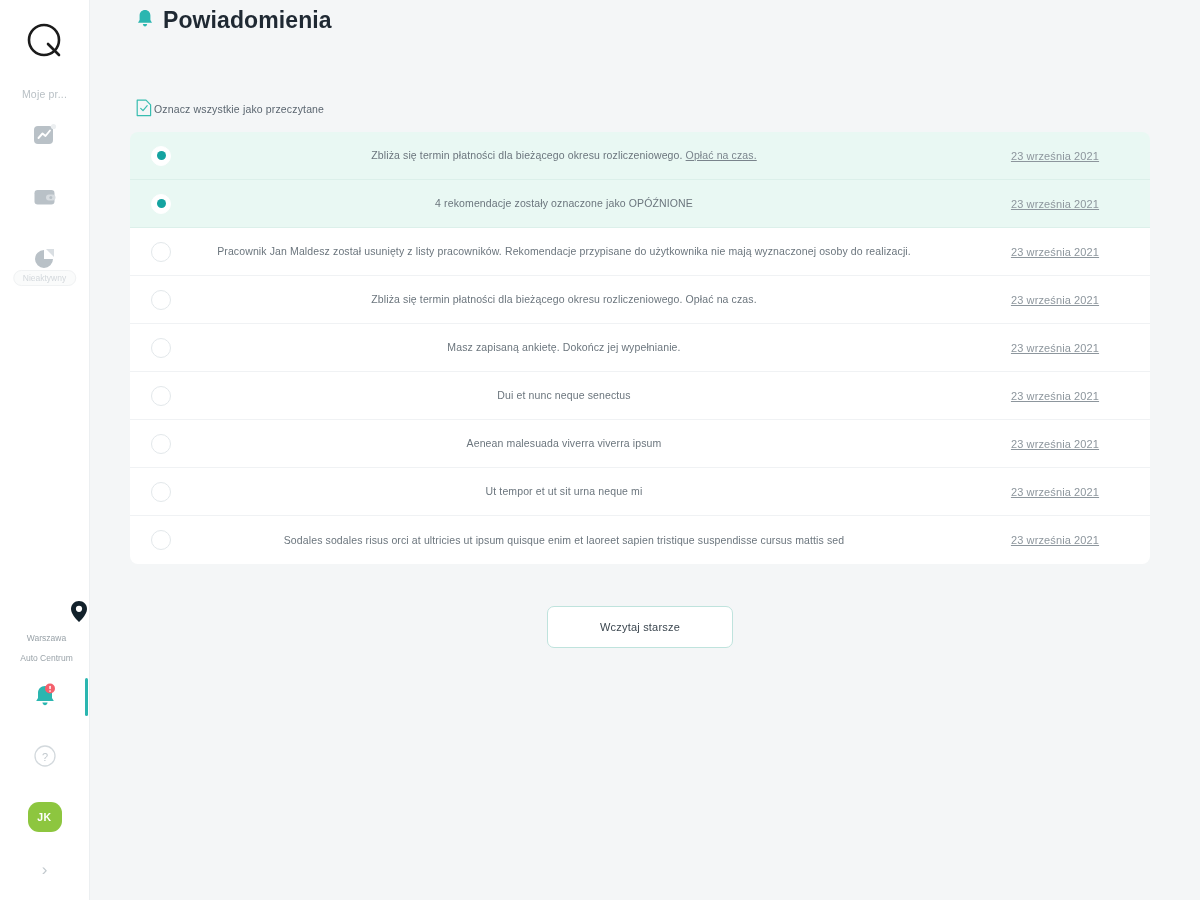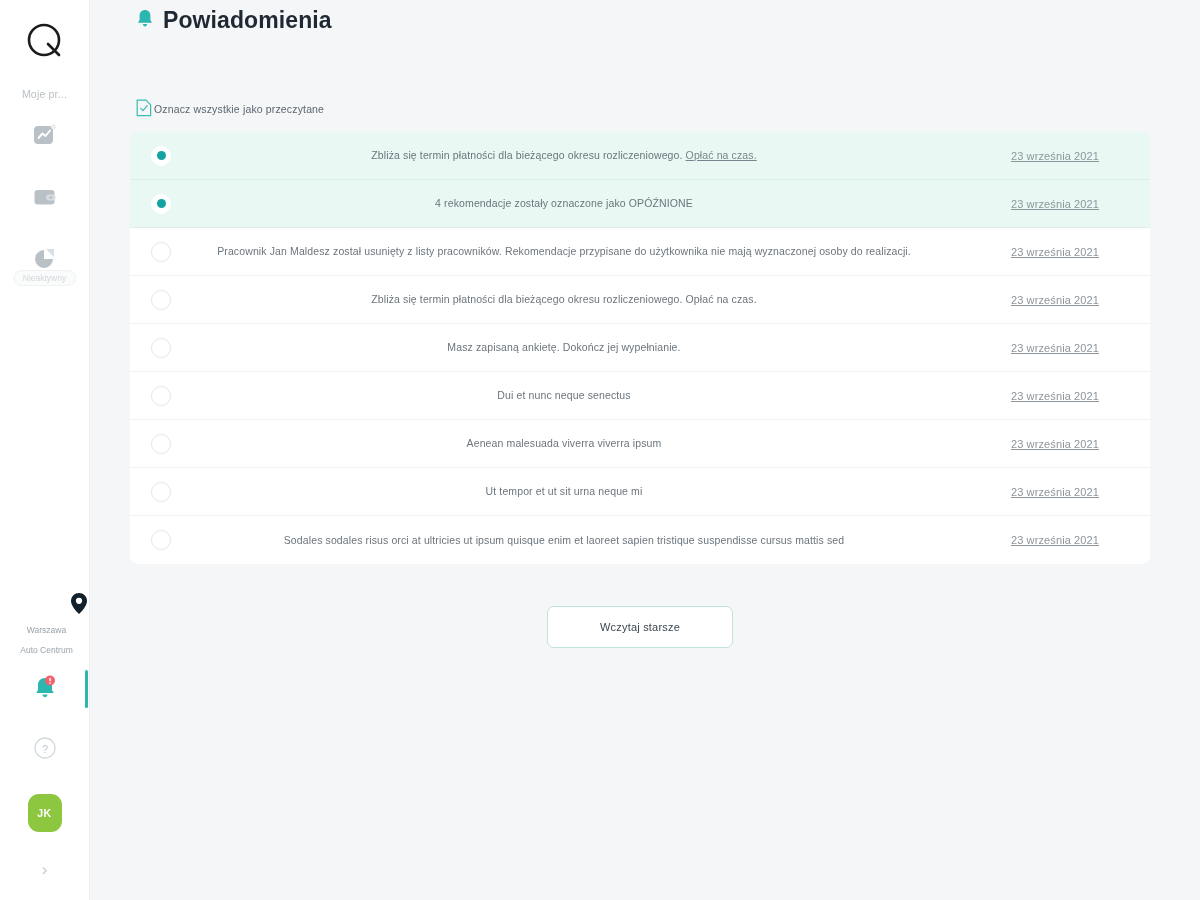--- a/index.html
+++ b/index.html
@@ -49,21 +49,21 @@
   .bell-nav {
     width: 90px; height: 58px; display: flex; align-items: center;
     justify-content: center; position: relative;
   }
   .bell-nav .active-bar {
     position: absolute; right: 2px; top: 10px;
     width: 3px; height: 38px; background: #2bb6b0; border-radius: 2px;
   }
   .help-icon { width: 90px; height: 60px; display:flex; align-items:center; justify-content:center; }
   .avatar {
-    width: 34px; height: 38px; border-radius: 11px;
+    width: 34px; height: 30px; border-radius: 11px;
     background: #8dc63f; color: #ffffff; font-size: 10.5px; font-weight: bold;
     display: flex; align-items: center; justify-content: center;
     letter-spacing: .5px; margin-top: 16px;
   }
   .expand-chevron {
     width: 90px; height: 60px; display:flex; align-items:center; justify-content:center;
     color: #c2c9ce; font-size: 17px; margin-top: 8px;
   }
 
   

